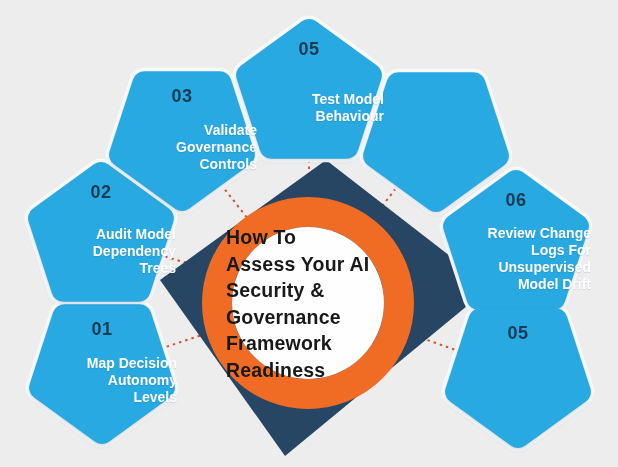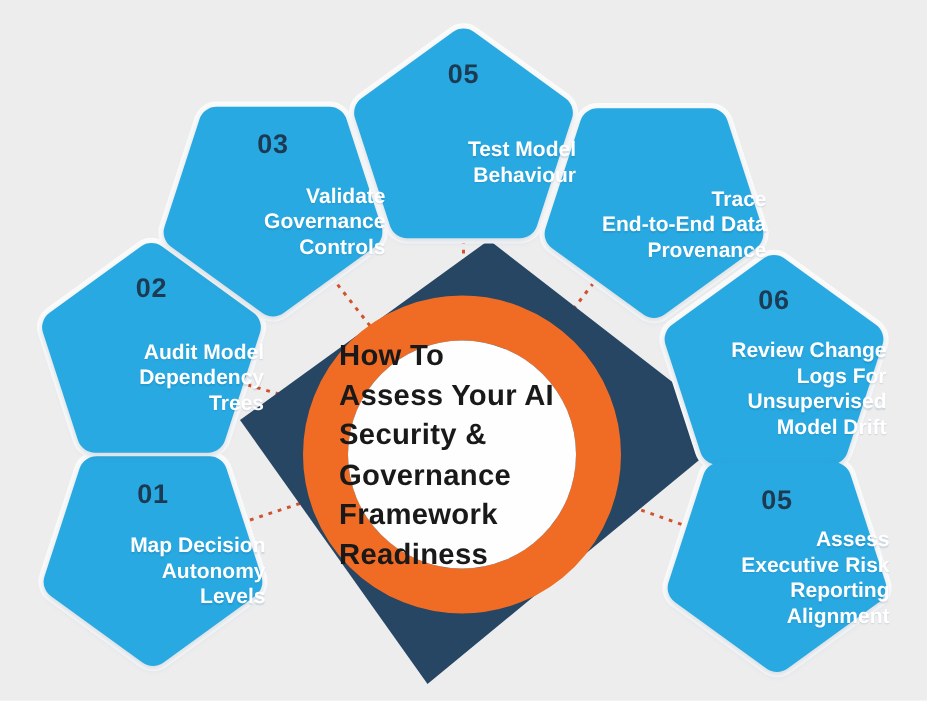--- a/index.html
+++ b/index.html
@@ -97,35 +97,28 @@
 
   <div class="badge-num" style="left:107px; top:86px">03</div>
   <div class="badge-label" style="left:107px; top:122px">Validate
 Governance
 Controls</div>
 
   <div class="badge-num" style="left:234px; top:39px">05</div>
   <div class="badge-label" style="left:234px; top:91px">Test Model
 Behaviour</div>
 
-  <div class="badge-label" style="left:361px; top:124px">Trace
-End-to-End Data
-Provenance</div>
 
   <div class="badge-num" style="left:441px; top:190px">06</div>
   <div class="badge-label" style="left:441px; top:225px">Review Change
 Logs For
 Unsupervised
 Model Drift</div>
 
   <div class="badge-num" style="left:443px; top:323px">05</div>
-  <div class="badge-label" style="left:443px; top:351px">Assess
-Executive Risk
-Reporting
-Alignment</div>
 
   <div class="center-title">How To
 Assess Your AI
 Security &amp;
 Governance
 Framework
 Readiness</div>
 </div>
 
 </body></html>

